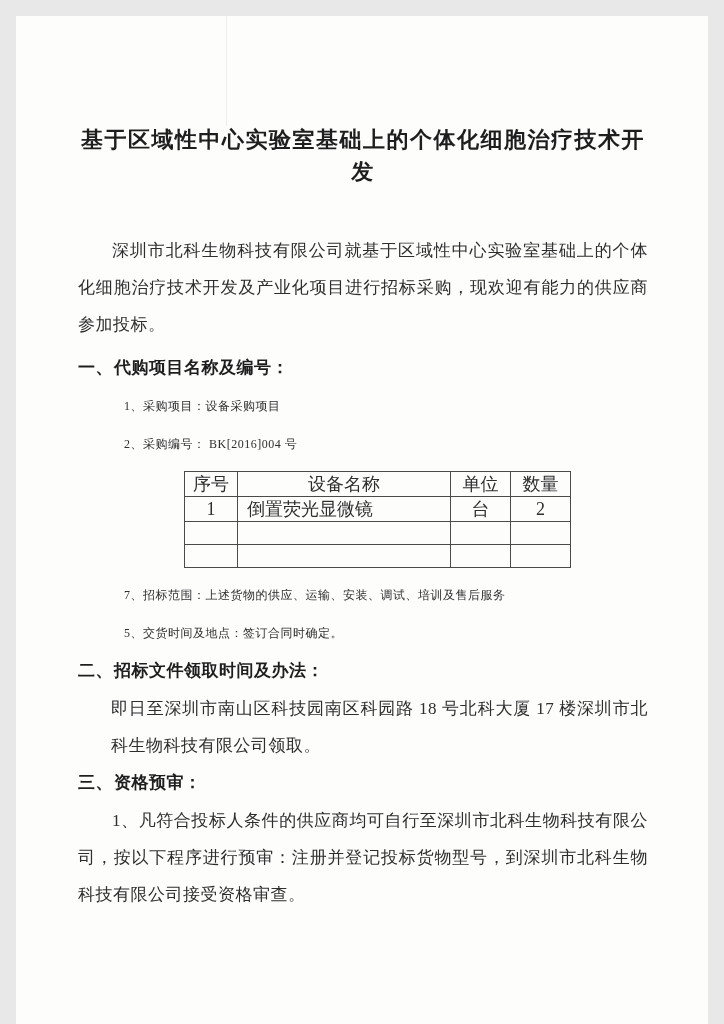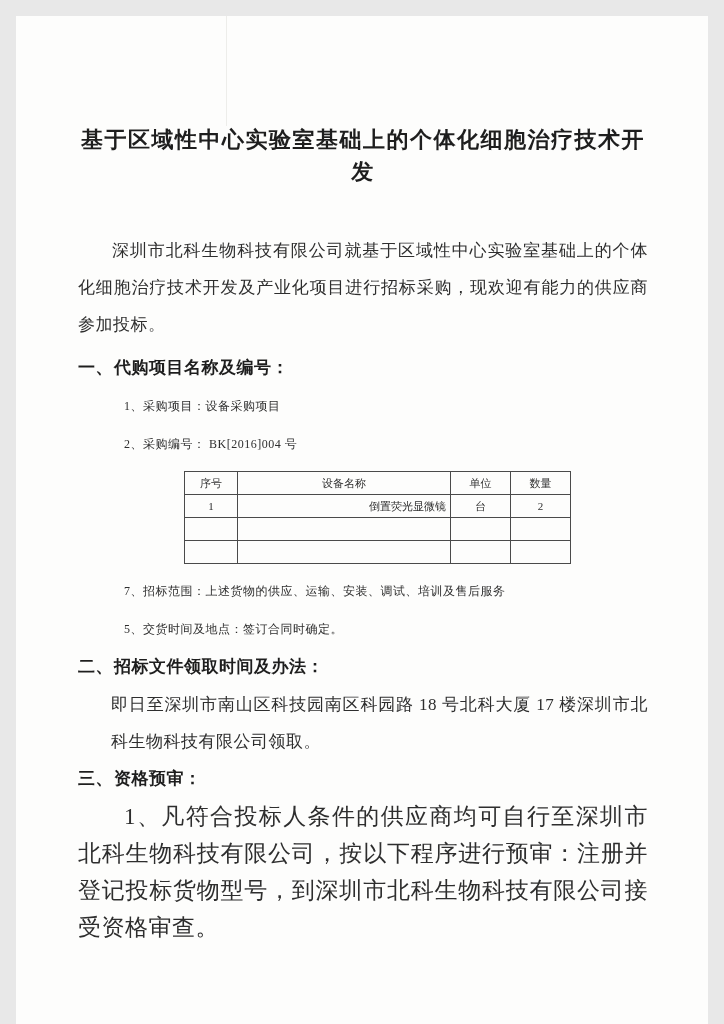--- a/index.html
+++ b/index.html
@@ -56,47 +56,47 @@
   .list-item {
     font-size: 12px;
     line-height: 38px;
     padding-left: 46px;
     letter-spacing: 0.5px;
   }
   .equip-table {
     border-collapse: collapse;
     margin: 8px 0 2px 106px;
     table-layout: fixed;
-    font-size: 11px;
+    font-size: 18px;
     color: #2e2e2e;
   }
   .equip-table th, .equip-table td {
     border: 1px solid #4a4a4a;
     height: 23px;
     padding: 0 4px;
     text-align: center;
     font-weight: 400;
     overflow: hidden;
     white-space: nowrap;
   }
   .equip-table col.c-index { width: 53px; }
   .equip-table col.c-name  { width: 213px; }
   .equip-table col.c-unit  { width: 60px; }
   .equip-table col.c-qty   { width: 60px; }
-  .equip-table td.cell-name { text-align: right; padding-left: 9px; }
+  .equip-table td.cell-name { text-align: left; padding-left: 9px; }
   .items-after-table { margin-top: 8px; }
   .sec-para-indented {
     margin-left: 33px;
     font-size: 17px;
     line-height: 37px;
     text-align: justify;
     letter-spacing: 0.5px;
   }
   .sec-para-firstline {
-    font-size: 23px;
+    font-size: 17px;
     line-height: 37px;
     text-align: justify;
     text-indent: 2em;
     letter-spacing: 0.5px;
   }
 </style>
 </head>
 <body>
 
 <div class="page">

